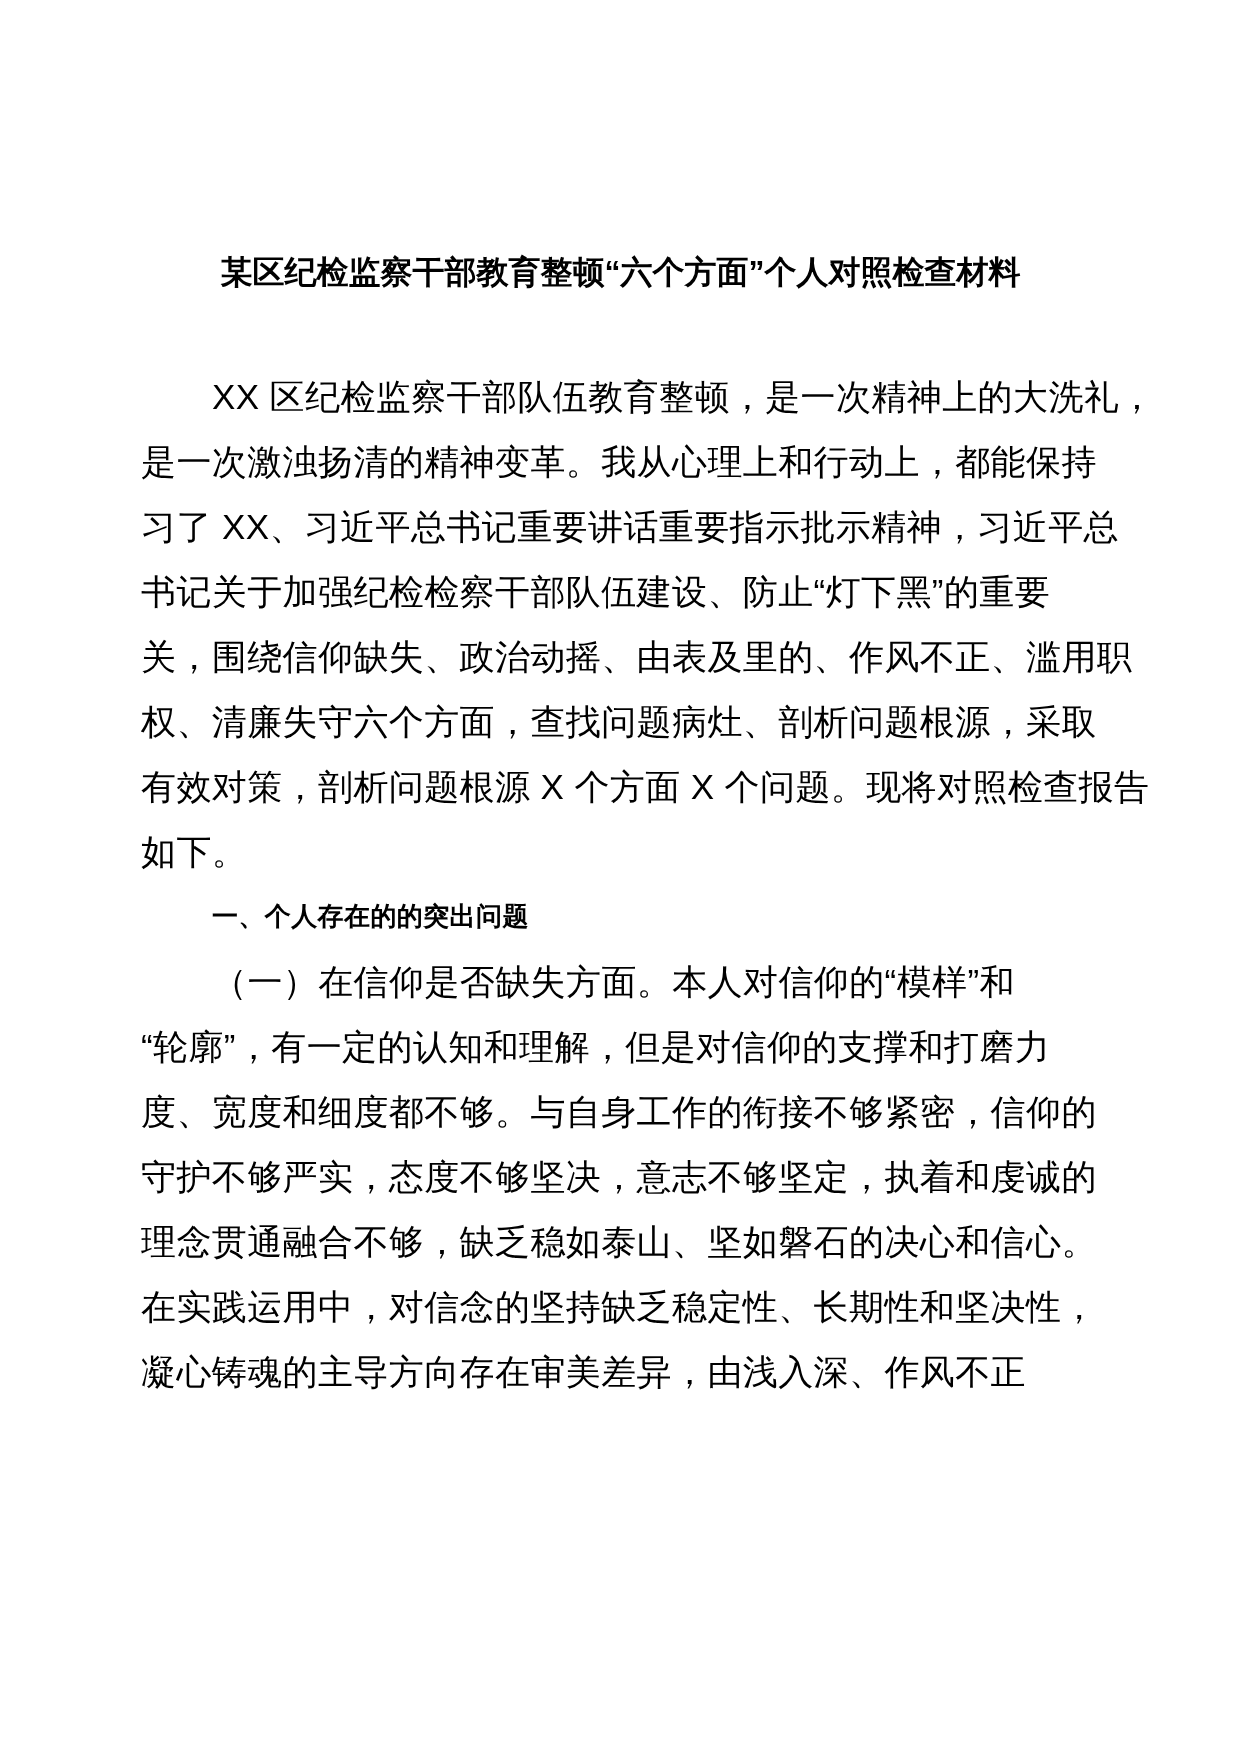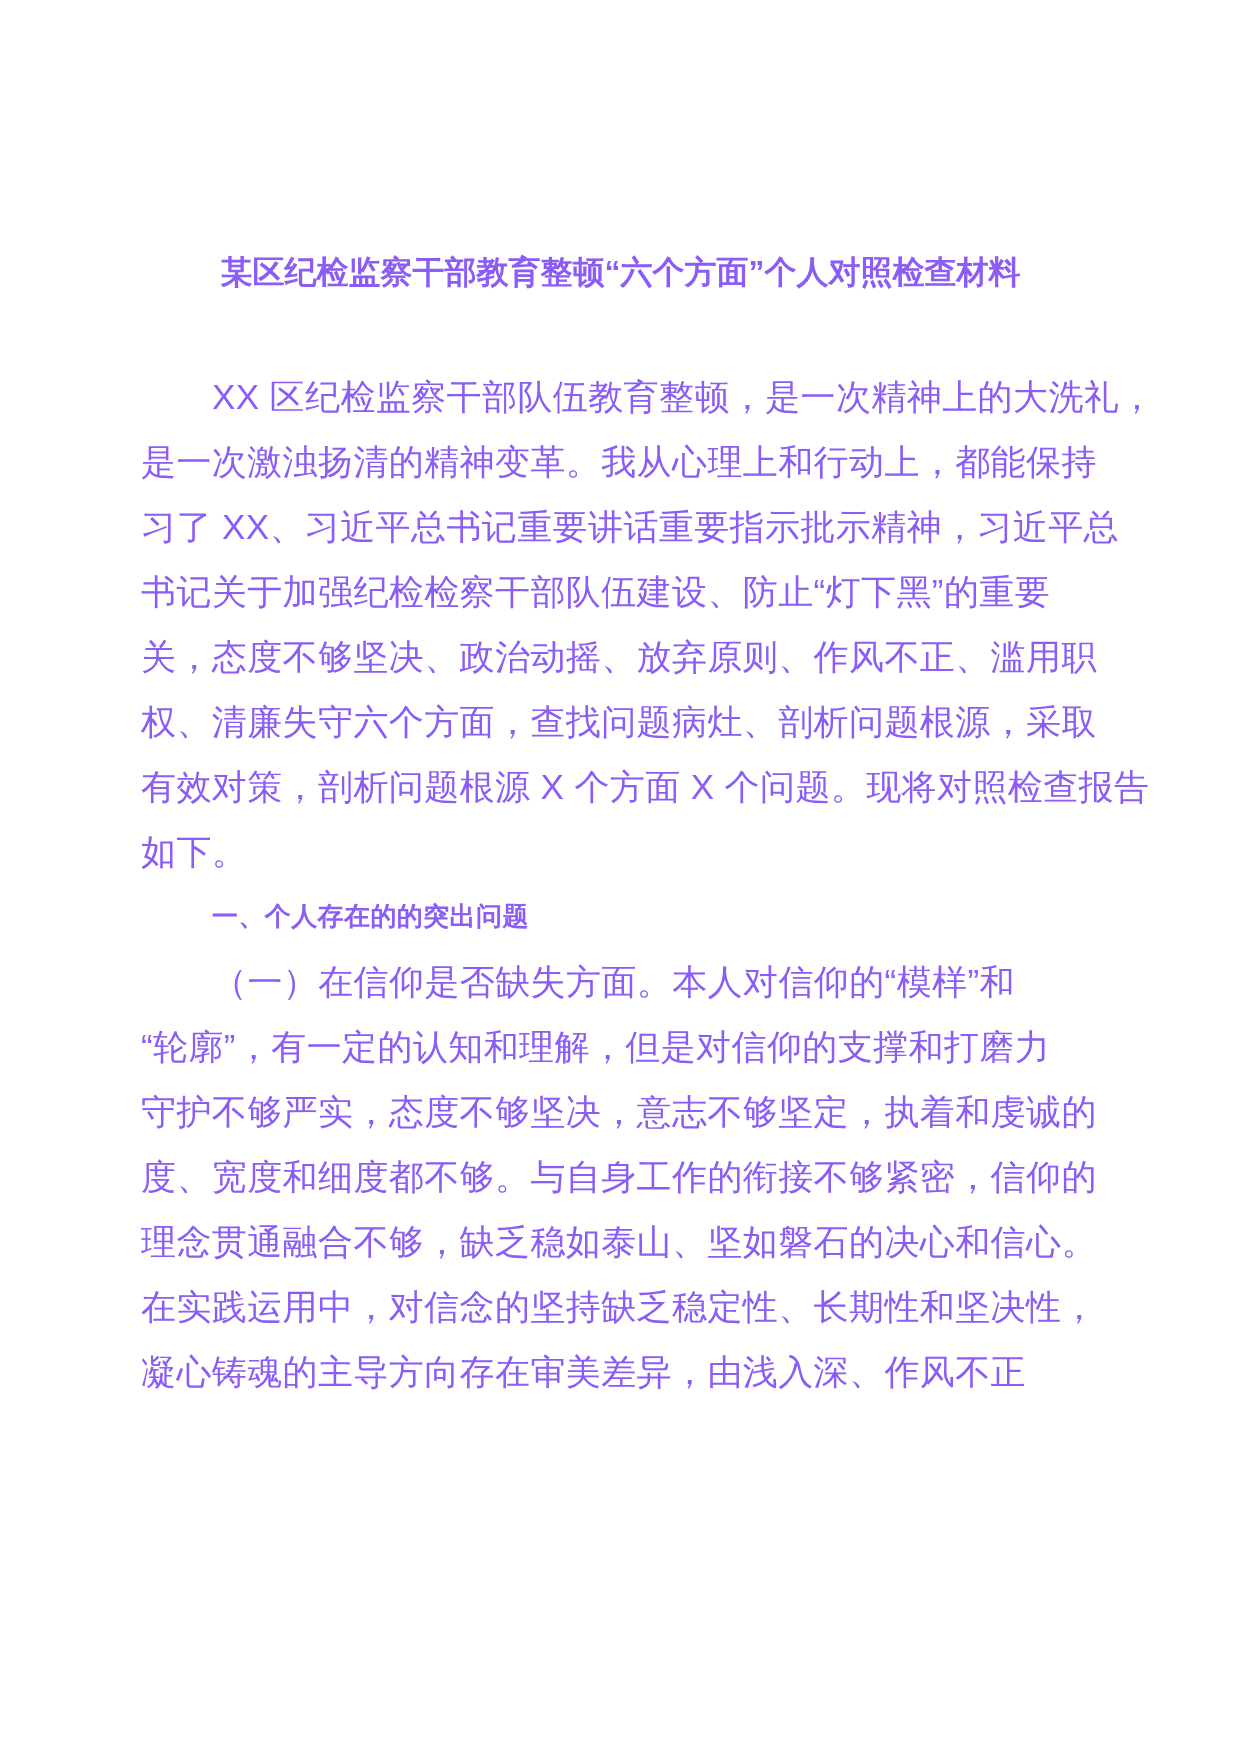--- a/index.html
+++ b/index.html
@@ -6,21 +6,21 @@
     margin: 0;
     padding: 0;
     background: #ffffff;
   }
   .page {
     position: relative;
     width: 1240px;
     height: 1754px;
     margin: 0 auto;
     background: #ffffff;
-    color: #8b5cf6;
+    color: #000000;
     font-family: "Liberation Sans", "DejaVu Sans", sans-serif;
     box-sizing: border-box;
     padding: 240px 140px 0 141px;
     overflow: hidden;
   }
   .doc-title {
     margin: 0 0 59px 0;
     height: 65px;
     line-height: 65px;
     font-size: 32px;
@@ -47,26 +47,26 @@
 </head>
 <body>
 
 <div class="page">
   <h1 class="doc-title">某区纪检监察干部教育整顿“六个方面”个人对照检查材料</h1>
   <div class="doc-content">
       <div class="line indent">XX 区纪检监察干部队伍教育整顿，是一次精神上的大洗礼，</div>
       <div class="line">是一次激浊扬清的精神变革。我从心理上和行动上，都能保持</div>
       <div class="line">习了 XX、习近平总书记重要讲话重要指示批示精神，习近平总</div>
       <div class="line">书记关于加强纪检检察干部队伍建设、防止“灯下黑”的重要</div>
-      <div class="line">关，态度不够坚决、政治动摇、放弃原则、作风不正、滥用职</div>
+      <div class="line">关，围绕信仰缺失、政治动摇、由表及里的、作风不正、滥用职</div>
       <div class="line">权、清廉失守六个方面，查找问题病灶、剖析问题根源，采取</div>
       <div class="line">有效对策，剖析问题根源 X 个方面 X 个问题。现将对照检查报告</div>
       <div class="line">如下。</div>
       <div class="line heading indent">一、个人存在的的突出问题</div>
       <div class="line indent">（一）在信仰是否缺失方面。本人对信仰的“模样”和</div>
       <div class="line">“轮廓”，有一定的认知和理解，但是对信仰的支撑和打磨力</div>
+      <div class="line">度、宽度和细度都不够。与自身工作的衔接不够紧密，信仰的</div>
       <div class="line">守护不够严实，态度不够坚决，意志不够坚定，执着和虔诚的</div>
-      <div class="line">度、宽度和细度都不够。与自身工作的衔接不够紧密，信仰的</div>
       <div class="line">理念贯通融合不够，缺乏稳如泰山、坚如磐石的决心和信心。</div>
       <div class="line">在实践运用中，对信念的坚持缺乏稳定性、长期性和坚决性，</div>
       <div class="line">凝心铸魂的主导方向存在审美差异，由浅入深、作风不正</div>
     </div>
 </div>
 
 </body></html>

